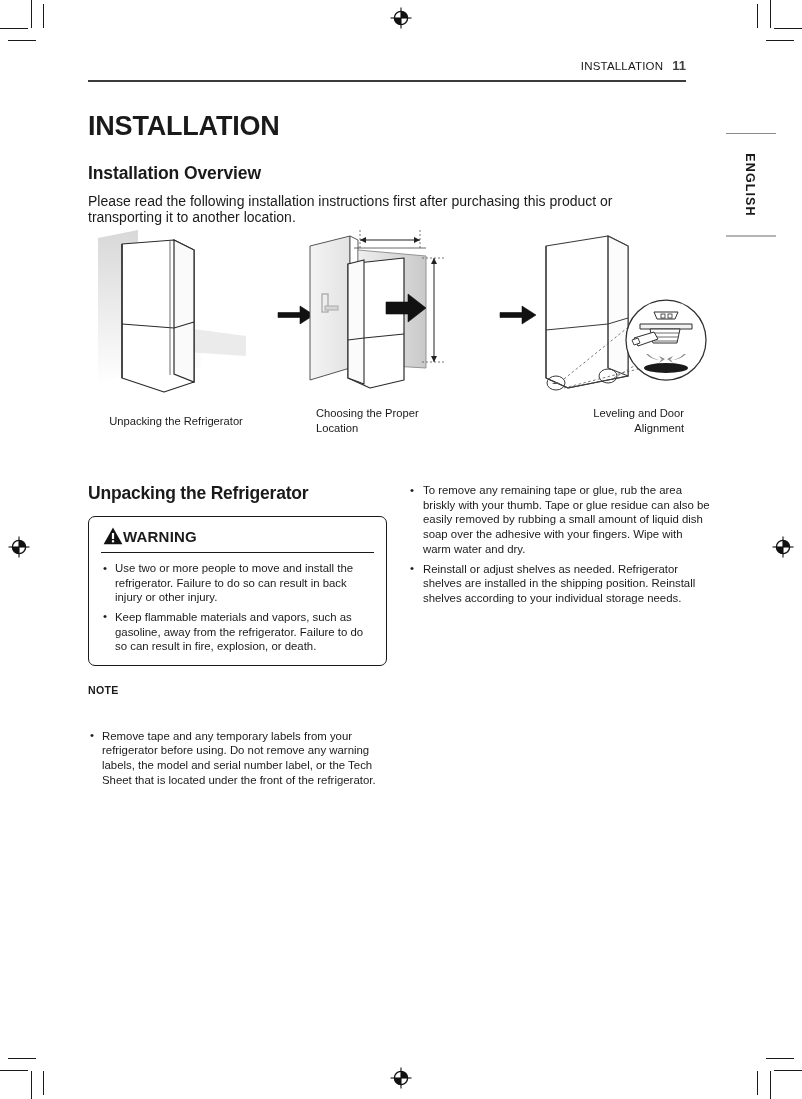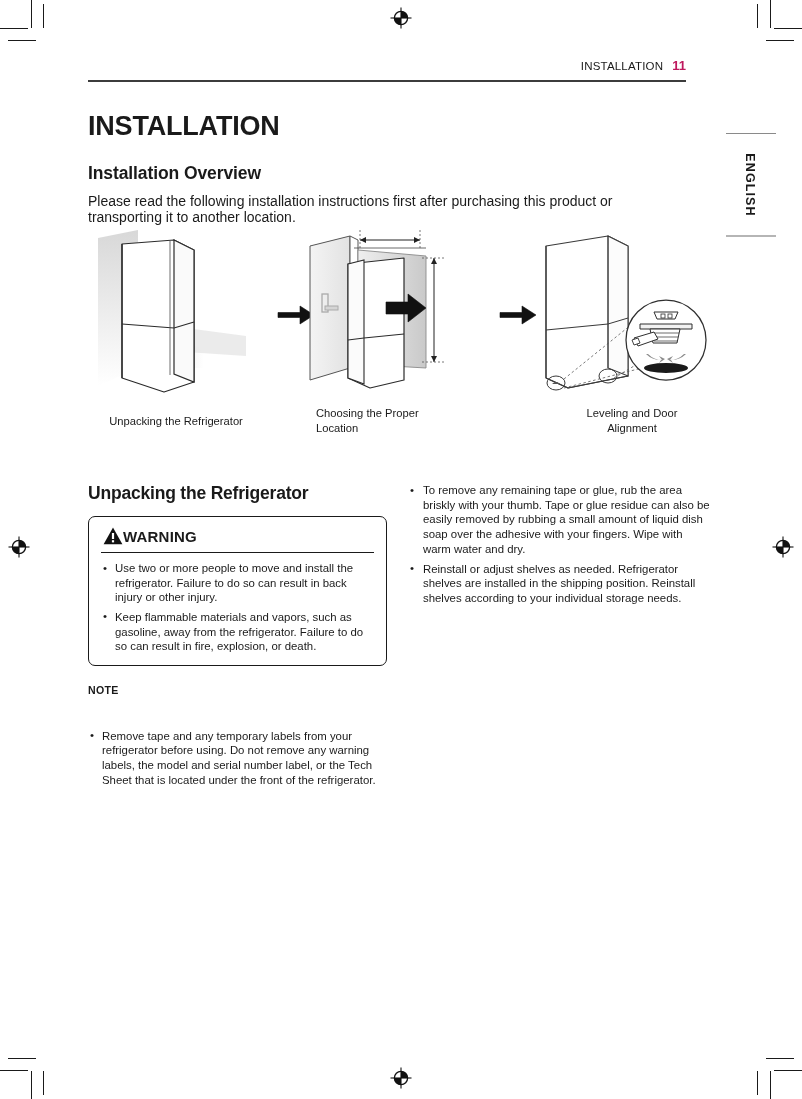--- a/index.html
+++ b/index.html
@@ -32,21 +32,21 @@
     gap: 9px;
   }
   .hdr-section {
     font-size: 11.5px;
     letter-spacing: 0.2px;
     color: #1a1a1a;
   }
   .hdr-page {
     font-size: 13px;
     font-weight: bold;
-    color: #be185d;
+    color: #404040;
   }
   .header-rule {
     position: absolute;
     left: 88px;
     top: 80px;
     width: 598px;
     height: 1.6px;
     background: #3c3c3c;
   }
 
@@ -394,21 +394,21 @@
 
       <ellipse cx="132" cy="140" rx="22" ry="5" fill="#1a1a1a"></ellipse>
 
       <path d="M114 126 q6 6 14 6 l-3 -4 6 3 -6 4 2 -3 q-9 0 -15 -6 z" fill="#8c8c8c"></path>
       <path d="M150 126 q-6 6 -14 6 l3 -4 -6 3 6 4 -2 -3 q9 0 15 -6 z" fill="#8c8c8c"></path>
     </g>
   </svg>
 
   <div class="caption" style="left:0px; top:186px; width:180px; text-align:center;">Unpacking the Refrigerator</div>
   <div class="caption" style="left:230px; top:178px; width:128px;">Choosing the Proper Location</div>
-  <div class="caption" style="left:476px; top:178px; width:140px; text-align:center;">Leveling and Door Alignment</div>
+  <div class="caption" style="left:458px; top:178px; width:140px; text-align:right;">Leveling and Door Alignment</div>
 </div>
 
 <div class="col-left">
 
   <div class="sub-title">Unpacking the Refrigerator</div>
 
   <div class="warn-box">
     <div class="warn-head">
       <svg class="warn-tri" width="20" height="18" viewBox="0 0 20 18">
         <path d="M10 0.6 L19.4 17.2 L0.6 17.2 Z" fill="#111"></path>

